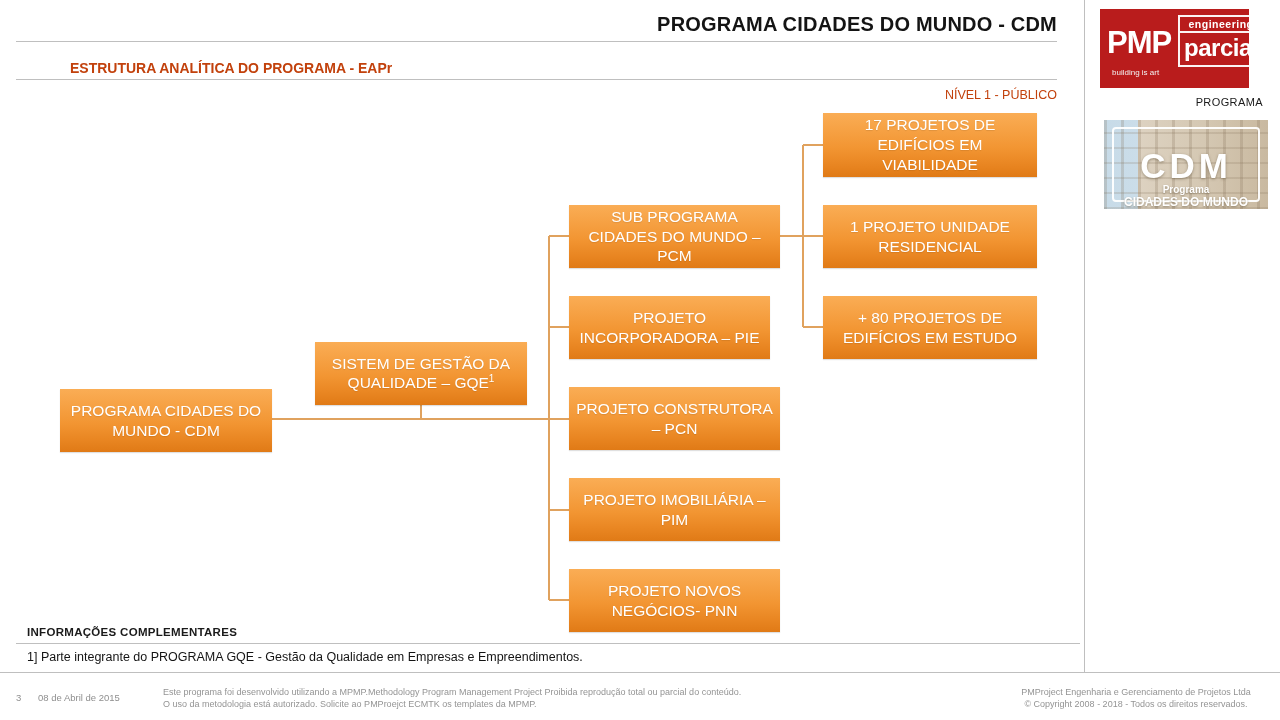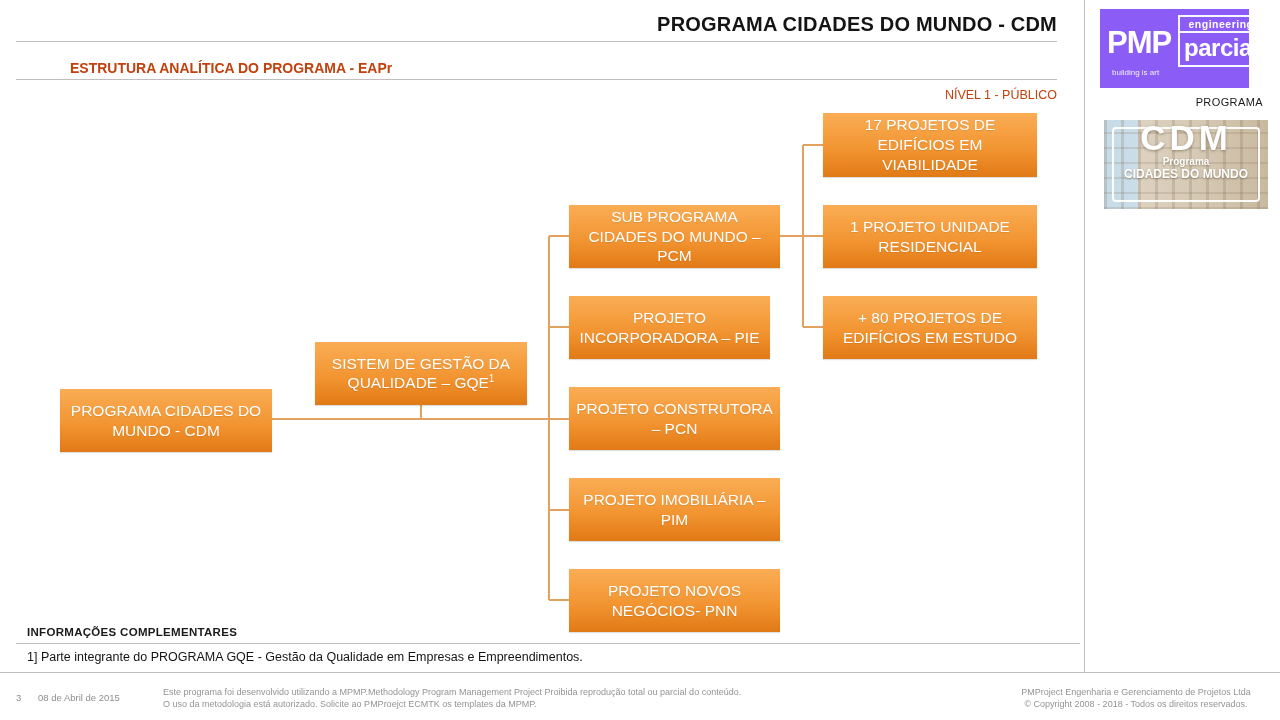--- a/index.html
+++ b/index.html
@@ -18,21 +18,21 @@
   .section-title {
     position:absolute; left:27px; top:60px; font-size:14px; font-weight:bold; color:#c2410c;padding-left:43px;
   }
   .level-label {
     position:absolute; left:760px; width:297px; top:88px; text-align:right;
     font-size:12.5px; color:#c2410c;
   }
   
   .logo {
     position:absolute; left:1100px; top:9px; width:149px; height:79px;
-    background:#8b5cf6; color:#fff;padding-left:40px;
+    background:#b91c1c; color:#fff;padding-left:40px;
   }
   .logo-pmp { position:absolute; left:7px; top:16px; font-size:31px; font-weight:bold; letter-spacing:-1px; }
   .logo-right { position:absolute; left:78px; top:6px; width:86px; border:2px solid rgba(255,255,255,0.95); }
   .logo-engineering { text-align:center; font-size:10.5px; font-weight:bold; letter-spacing:0.5px; border-bottom:2px solid rgba(255,255,255,0.95); padding:1px 0; }
   .logo-roject { font-size:24px; font-weight:bold; text-align:center; padding:1px 0 3px 0; letter-spacing:-0.5px; }
   .logo-tagline { position:absolute; left:12px; top:59px; font-size:8px; color:#f2f2f2; }
   .program-label {
     position:absolute; left:1100px; top:96px; width:163px; text-align:right;
     font-size:11px; color:#1a1a1a; letter-spacing:0.4px;
   }
@@ -43,21 +43,21 @@
       repeating-linear-gradient(0deg, rgba(125,105,80,0.18) 0 2px, rgba(0,0,0,0) 2px 15px),
       repeating-linear-gradient(90deg, rgba(125,105,80,0.22) 0 3px, rgba(0,0,0,0) 3px 17px),
       linear-gradient(90deg, #c7dbe8 0%, #cbdde9 21%, #ddd2c1 21%, #d5c8b3 60%, #c9b9a0 100%);
   }
   .card-frame {
     position:absolute; left:8px; right:8px; top:7px; bottom:7px;
     border:2px solid rgba(255,255,255,0.95); border-radius:4px;
   }
   .card-text {
     position:absolute; left:0; top:0; right:0; bottom:0;
-    display:flex; flex-direction:column; align-items:center; justify-content:flex-start;
+    display:flex; flex-direction:column; align-items:center; justify-content:flex-end;
     color:#fff; text-align:center;
   }
   .card-acronym { font-size:35px; font-weight:bold; letter-spacing:4px; line-height:1;
     text-shadow:0 1px 3px rgba(95,80,55,0.55); }
   .card-line1 { font-size:10px; font-weight:bold; margin-top:1px; text-shadow:0 1px 2px rgba(95,80,55,0.55); }
   .card-line2 { font-size:12px; font-weight:bold; text-shadow:0 1px 2px rgba(95,80,55,0.55); }
   
   .node {
     position:absolute; display:flex; align-items:center; justify-content:center;
     text-align:center; color:#ffffff; padding:2px 7px;

